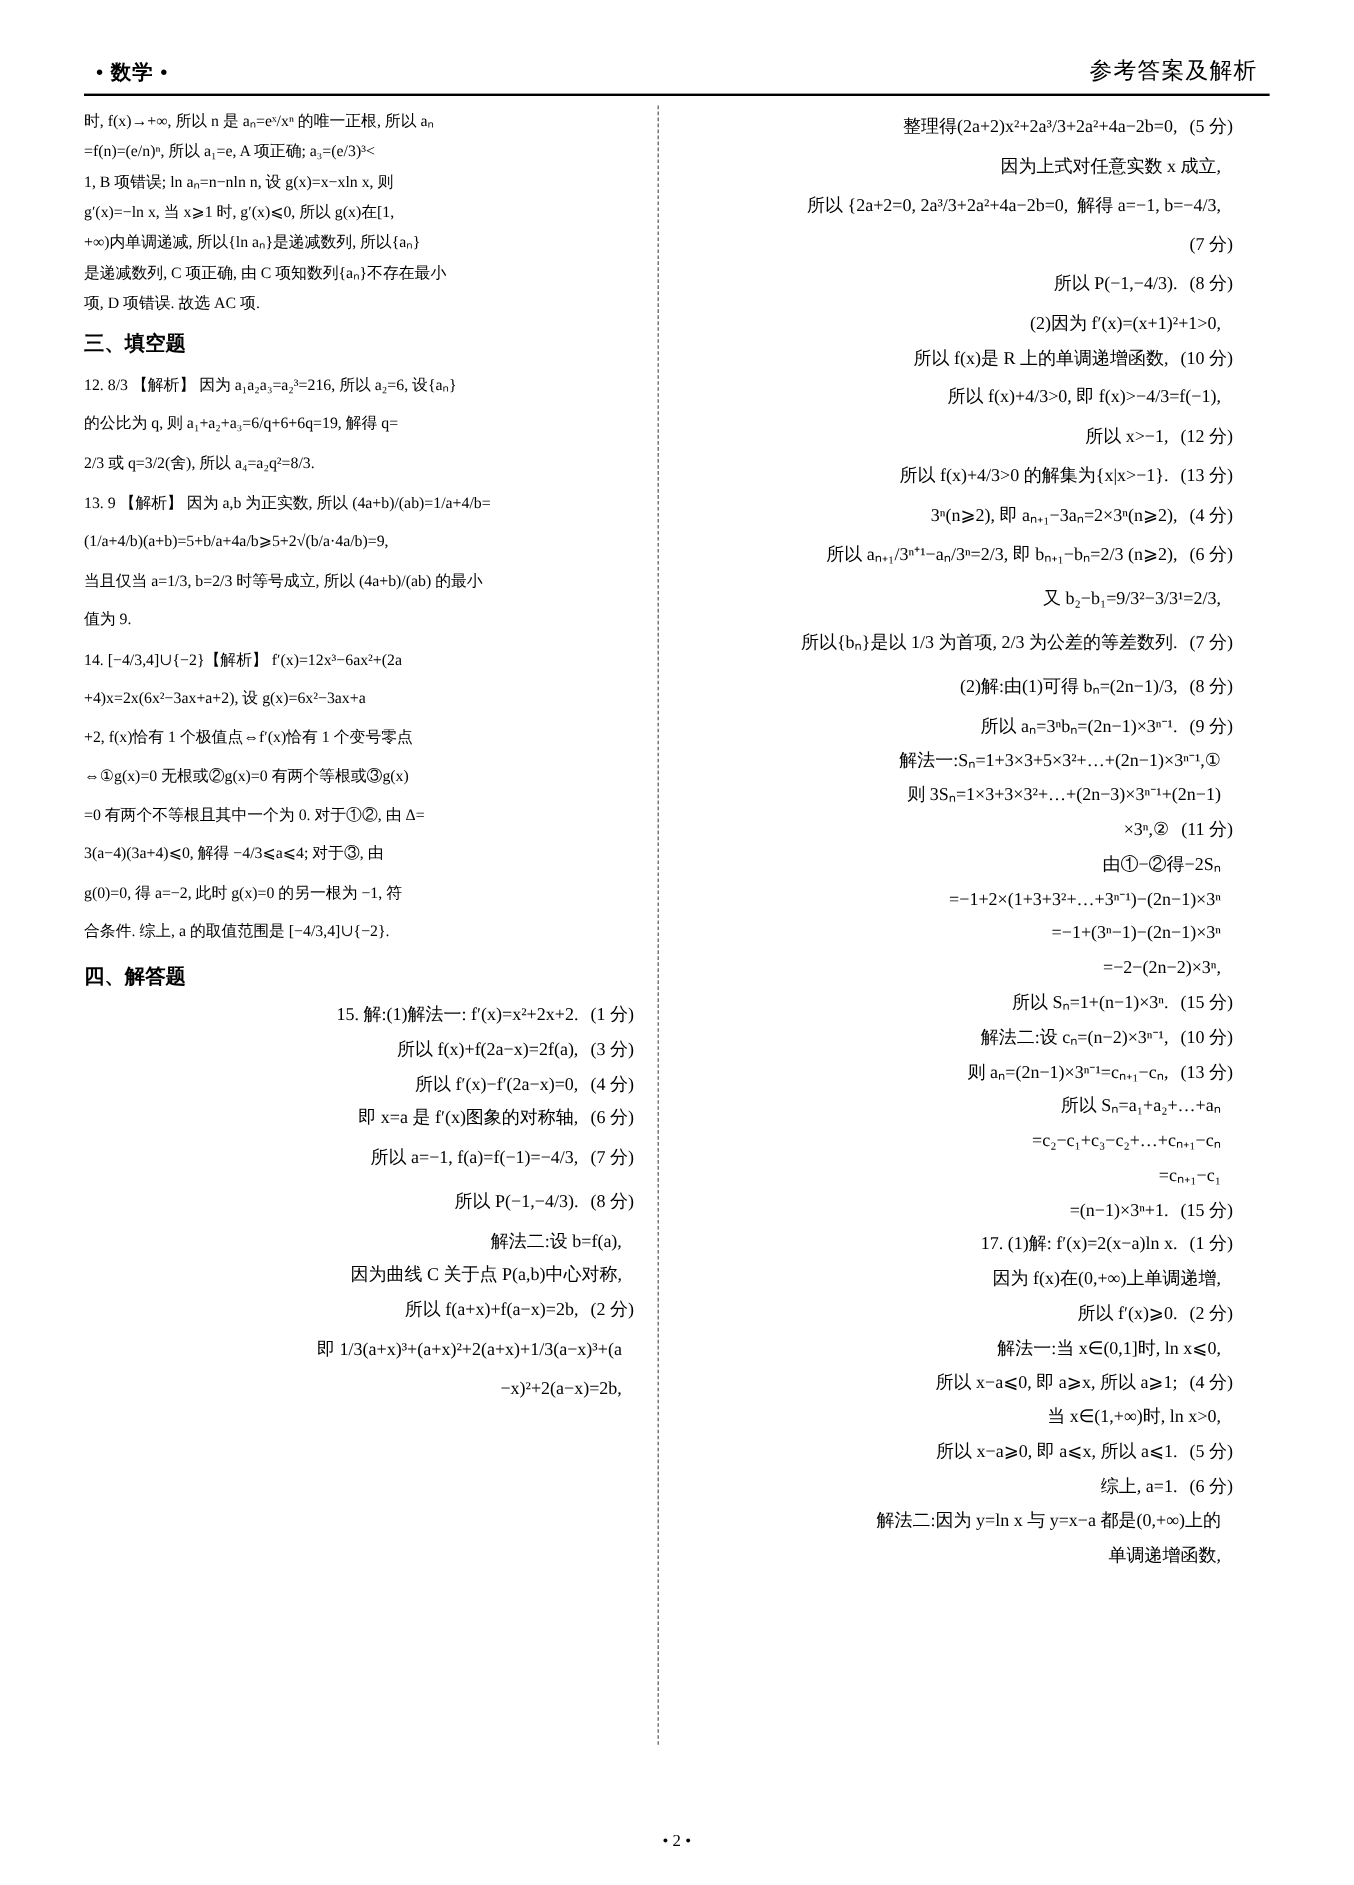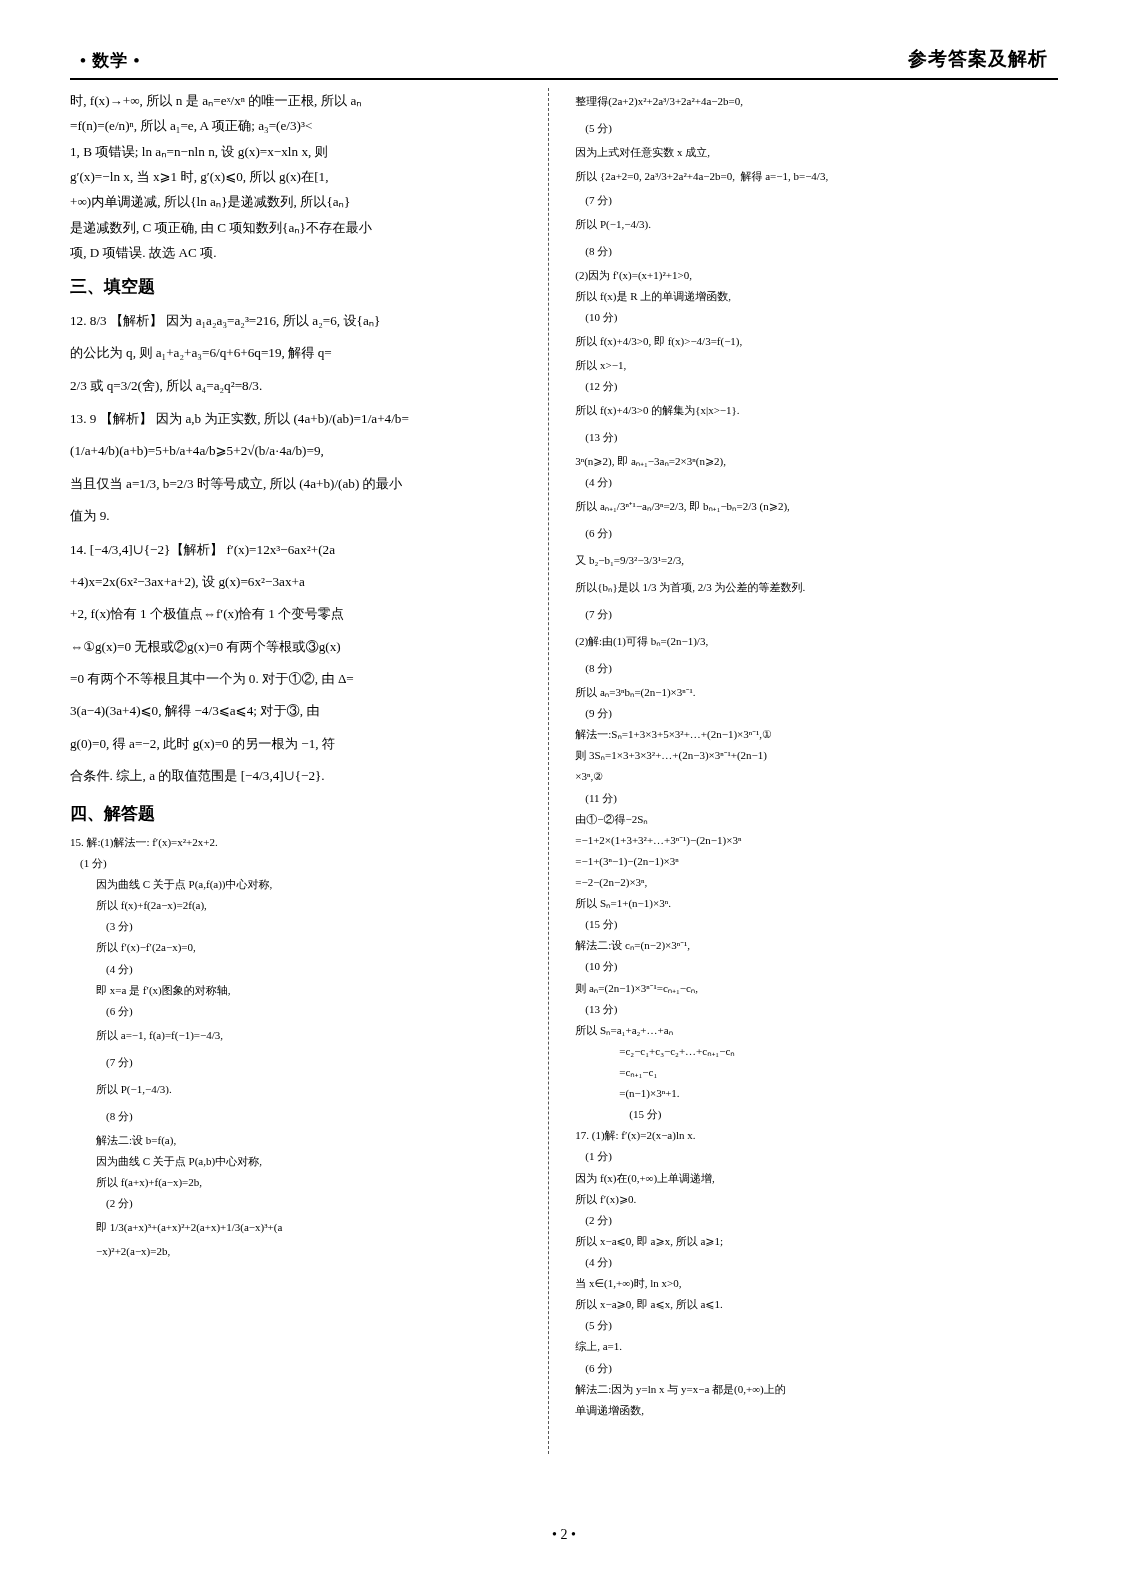--- a/index.html
+++ b/index.html
@@ -28,21 +28,21 @@
     margin-bottom:8px;
     gap:48px;
   }
   .header .left{
     font-size:17px;
     font-weight:bold;
     letter-spacing:1px;
   }
   .header .right{
     font-size:19px;
-    font-weight:bold;
+    font-weight:normal;
     letter-spacing:1px;
   }
   
   .columns{
     display:flex;
     position:relative;
     height:1366px;
   }
   .col{
     width:48%;
@@ -65,25 +65,24 @@
   }
   .blk{margin:0 0 1px 0;}
   .sec-title{
     font-size:17px;
     font-weight:bold;
     line-height:2.1;
     margin-top:4px;
   }
   .row{
     display:flex;
-    justify-content:space-between;
+    justify-content:flex-end;
     align-items:flex-start;
-    font-size:11px;
+    font-size:15px;
     line-height:1.92;
-    flex-direction:column;
   }
   .row .txt{white-space:pre-wrap;}
   .row .score{white-space:nowrap;padding-left:10px;}
   .indent1{padding-left:26px;}
   .indent2{padding-left:44px;}
   .tall{line-height:2.45;}
   
   .footer{
     position:absolute;
     left:0;right:0;bottom:28px;
@@ -128,24 +127,20 @@
 g(0)=0, 得 a=−2, 此时 g(x)=0 的另一根为 −1, 符
 合条件. 综上, a 的取值范围是 [−4/3,4]∪{−2}.</div>
       <div class="sec-title">四、解答题</div>
 
       <div>
         <div class="row">
             <span class="txt">15. 解:(1)解法一: f′(x)=x²+2x+2.</span>
             <span class="score">(1 分)</span>
           </div>
         <div class="row indent1">
-            <span class="txt">因为曲线 C 关于点 P(a,f(a))中心对称,</span>
-            <span class="score"></span>
-          </div>
-        <div class="row indent1">
             <span class="txt">所以 f(x)+f(2a−x)=2f(a),</span>
             <span class="score">(3 分)</span>
           </div>
         <div class="row indent1">
             <span class="txt">所以 f′(x)−f′(2a−x)=0,</span>
             <span class="score">(4 分)</span>
           </div>
         <div class="row indent1">
             <span class="txt">即 x=a 是 f′(x)图象的对称轴,</span>
             <span class="score">(6 分)</span>
@@ -317,20 +312,24 @@
           </div>
         <div class="row">
             <span class="txt">因为 f(x)在(0,+∞)上单调递增,</span>
             <span class="score"></span>
           </div>
         <div class="row">
             <span class="txt">所以 f′(x)⩾0.</span>
             <span class="score">(2 分)</span>
           </div>
         <div class="row">
+            <span class="txt">解法一:当 x∈(0,1]时, ln x⩽0,</span>
+            <span class="score"></span>
+          </div>
+        <div class="row">
             <span class="txt">所以 x−a⩽0, 即 a⩾x, 所以 a⩾1;</span>
             <span class="score">(4 分)</span>
           </div>
         <div class="row">
             <span class="txt">当 x∈(1,+∞)时, ln x&gt;0,</span>
             <span class="score"></span>
           </div>
         <div class="row">
             <span class="txt">所以 x−a⩾0, 即 a⩽x, 所以 a⩽1.</span>
             <span class="score">(5 分)</span>

